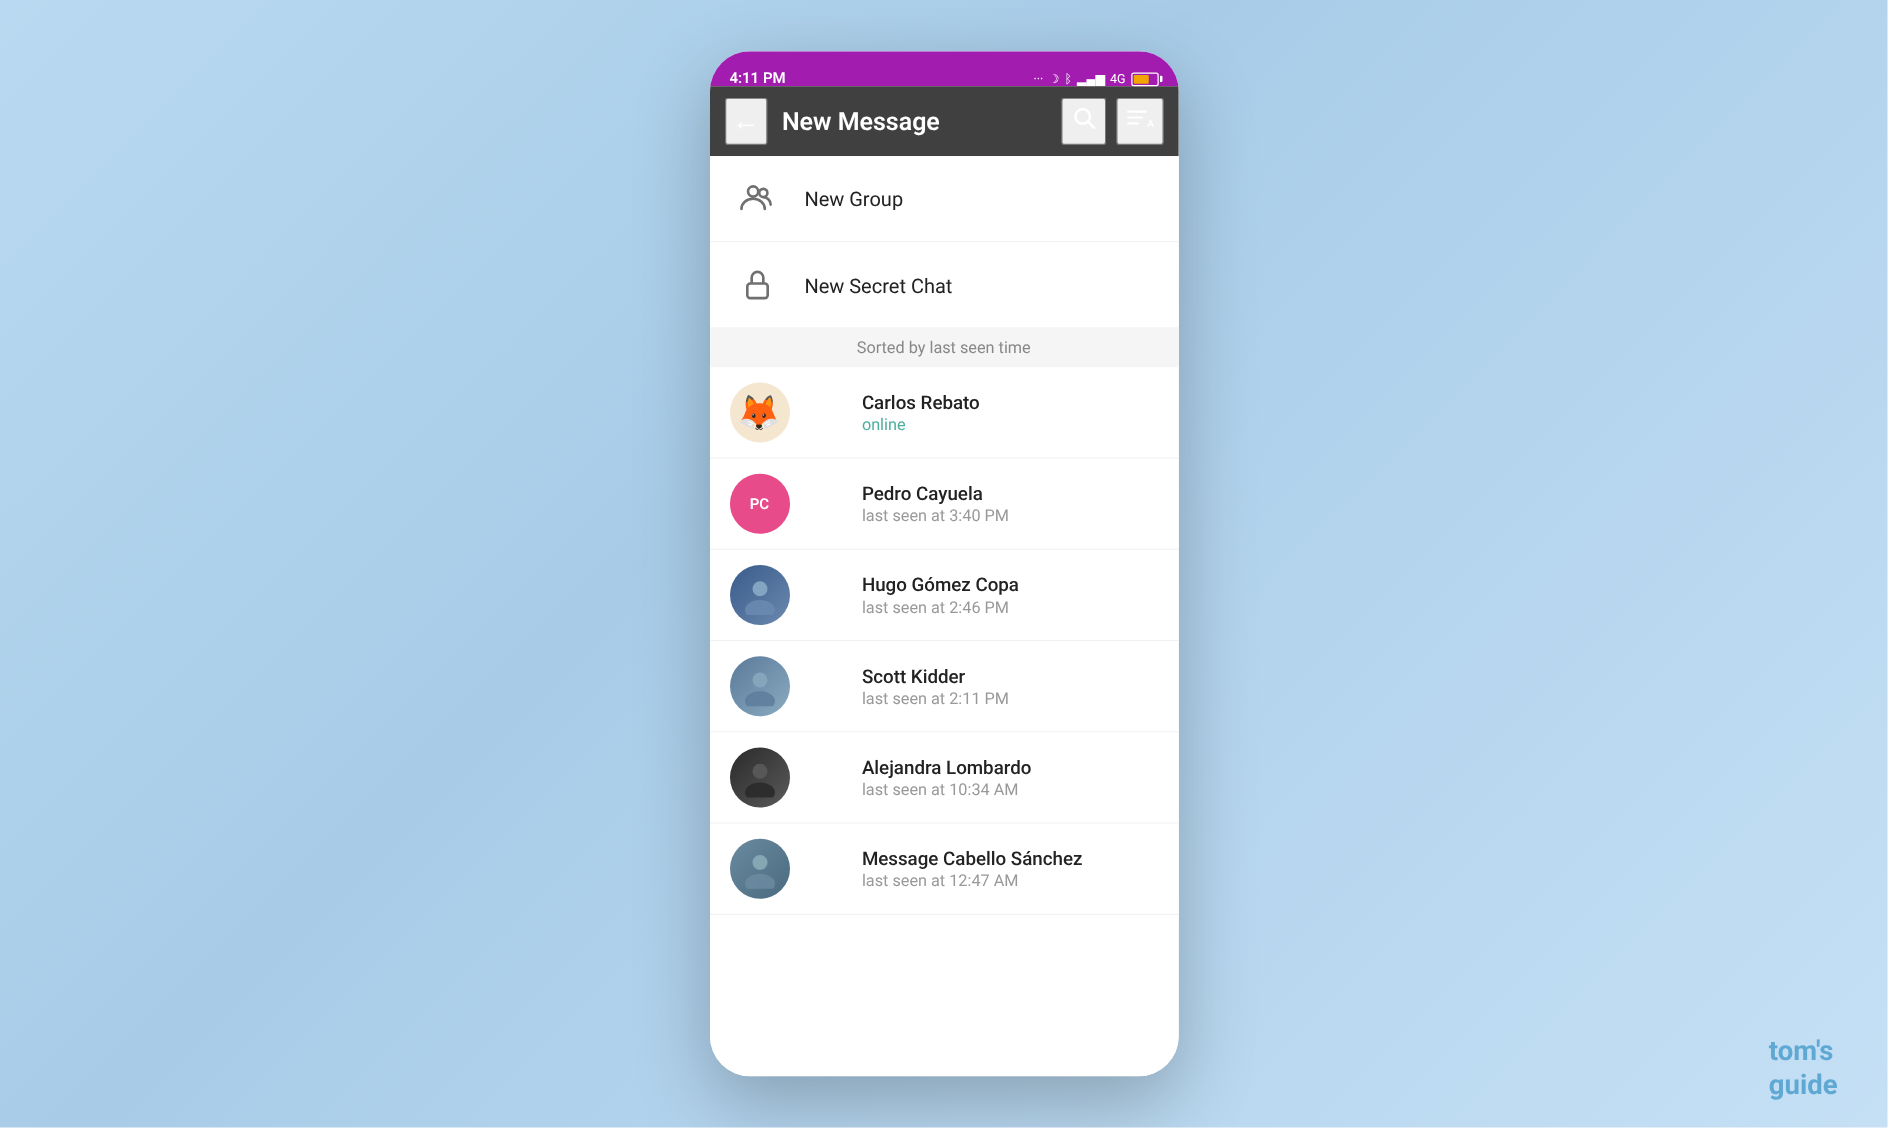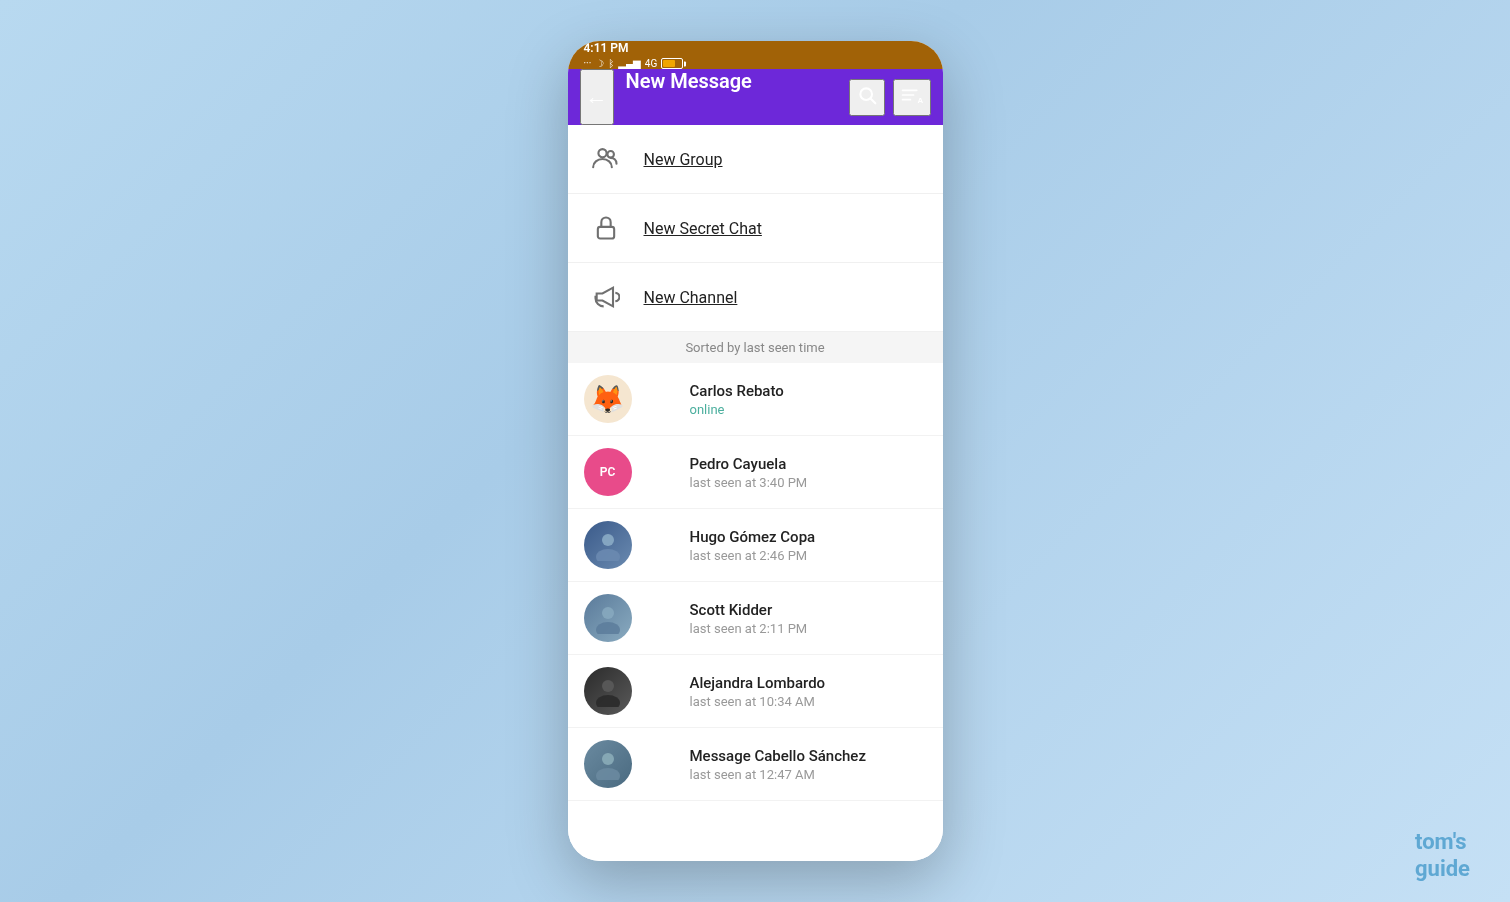--- a/index.html
+++ b/index.html
@@ -32,28 +32,27 @@
       background: #fff;
       border-radius: 32px;
       overflow: hidden;
       box-shadow: 0 20px 60px rgba(0,0,0,0.25);
       display: flex;
       flex-direction: column;
     }
 
     
     .status-bar {
-      background: #a16207;
+      background: #a21caf;
       height: 28px;
       display: flex;
-      align-items: flex-start;
+      align-items: flex-end;
       justify-content: space-between;
       padding: 0 16px;
       flex-shrink: 0;
-      flex-direction: column;
     }
 
     .status-time {
       color: white;
       font-size: 12px;
       font-weight: 600;
     }
 
     .status-icons {
       display: flex;
@@ -91,23 +90,24 @@
     .battery-fill {
       width: 60%;
       height: 7px;
       background: #f0a500;
       border-radius: 1px;
       margin: 0 1px;
     }
 
     
     .header-bar {
-      background: #6d28d9;
+      background: #404040;
       height: 56px;
       display: flex;
+      align-items: center;
       padding: 0 12px;
       gap: 12px;
       flex-shrink: 0;
     }
 
     .header-back-btn {
       color: white;
       font-size: 22px;
       cursor: pointer;
       padding: 4px;
@@ -176,21 +176,20 @@
       height: 28px;
       stroke: #707070;
       fill: none;
       stroke-width: 1.8;
     }
 
     .menu-label {
       font-size: 16px;
       color: #222;
       font-weight: 400;
-      text-decoration: underline;
     }
 
     
     .section-header {
       background: #f5f5f5;
       padding: 8px 20px;
       font-size: 13px;
       color: #888;
       text-align: center;
     }
@@ -326,30 +325,20 @@
     <div class="menu-item">
       <div class="menu-icon">
         <svg viewBox="0 0 24 24">
           <rect x="5" y="11" width="14" height="10" rx="2" ry="2"></rect>
           <path d="M8 11V7a4 4 0 0 1 8 0v4"></path>
         </svg>
       </div>
       <span class="menu-label">New Secret Chat</span>
     </div>
 
-    <div class="menu-item">
-      <div class="menu-icon">
-        <svg viewBox="0 0 24 24">
-          <path d="M3 11v2a7 7 0 0 0 7 7v0"></path>
-          <polygon points="4,9 4,15 9,15 18,20 18,4 9,9"></polygon>
-          <path d="M20 8.5a3.5 3.5 0 0 1 0 7"></path>
-        </svg>
-      </div>
-      <span class="menu-label">New Channel</span>
-    </div>
 
     <div class="section-header">Sorted by last seen time</div>
 
     <div class="contact-item">
       <div class="avatar fox-avatar">🦊</div>
       <div class="contact-info">
         <div class="contact-name">Carlos Rebato</div>
         <div class="contact-status online">online</div>
       </div>
     </div>

